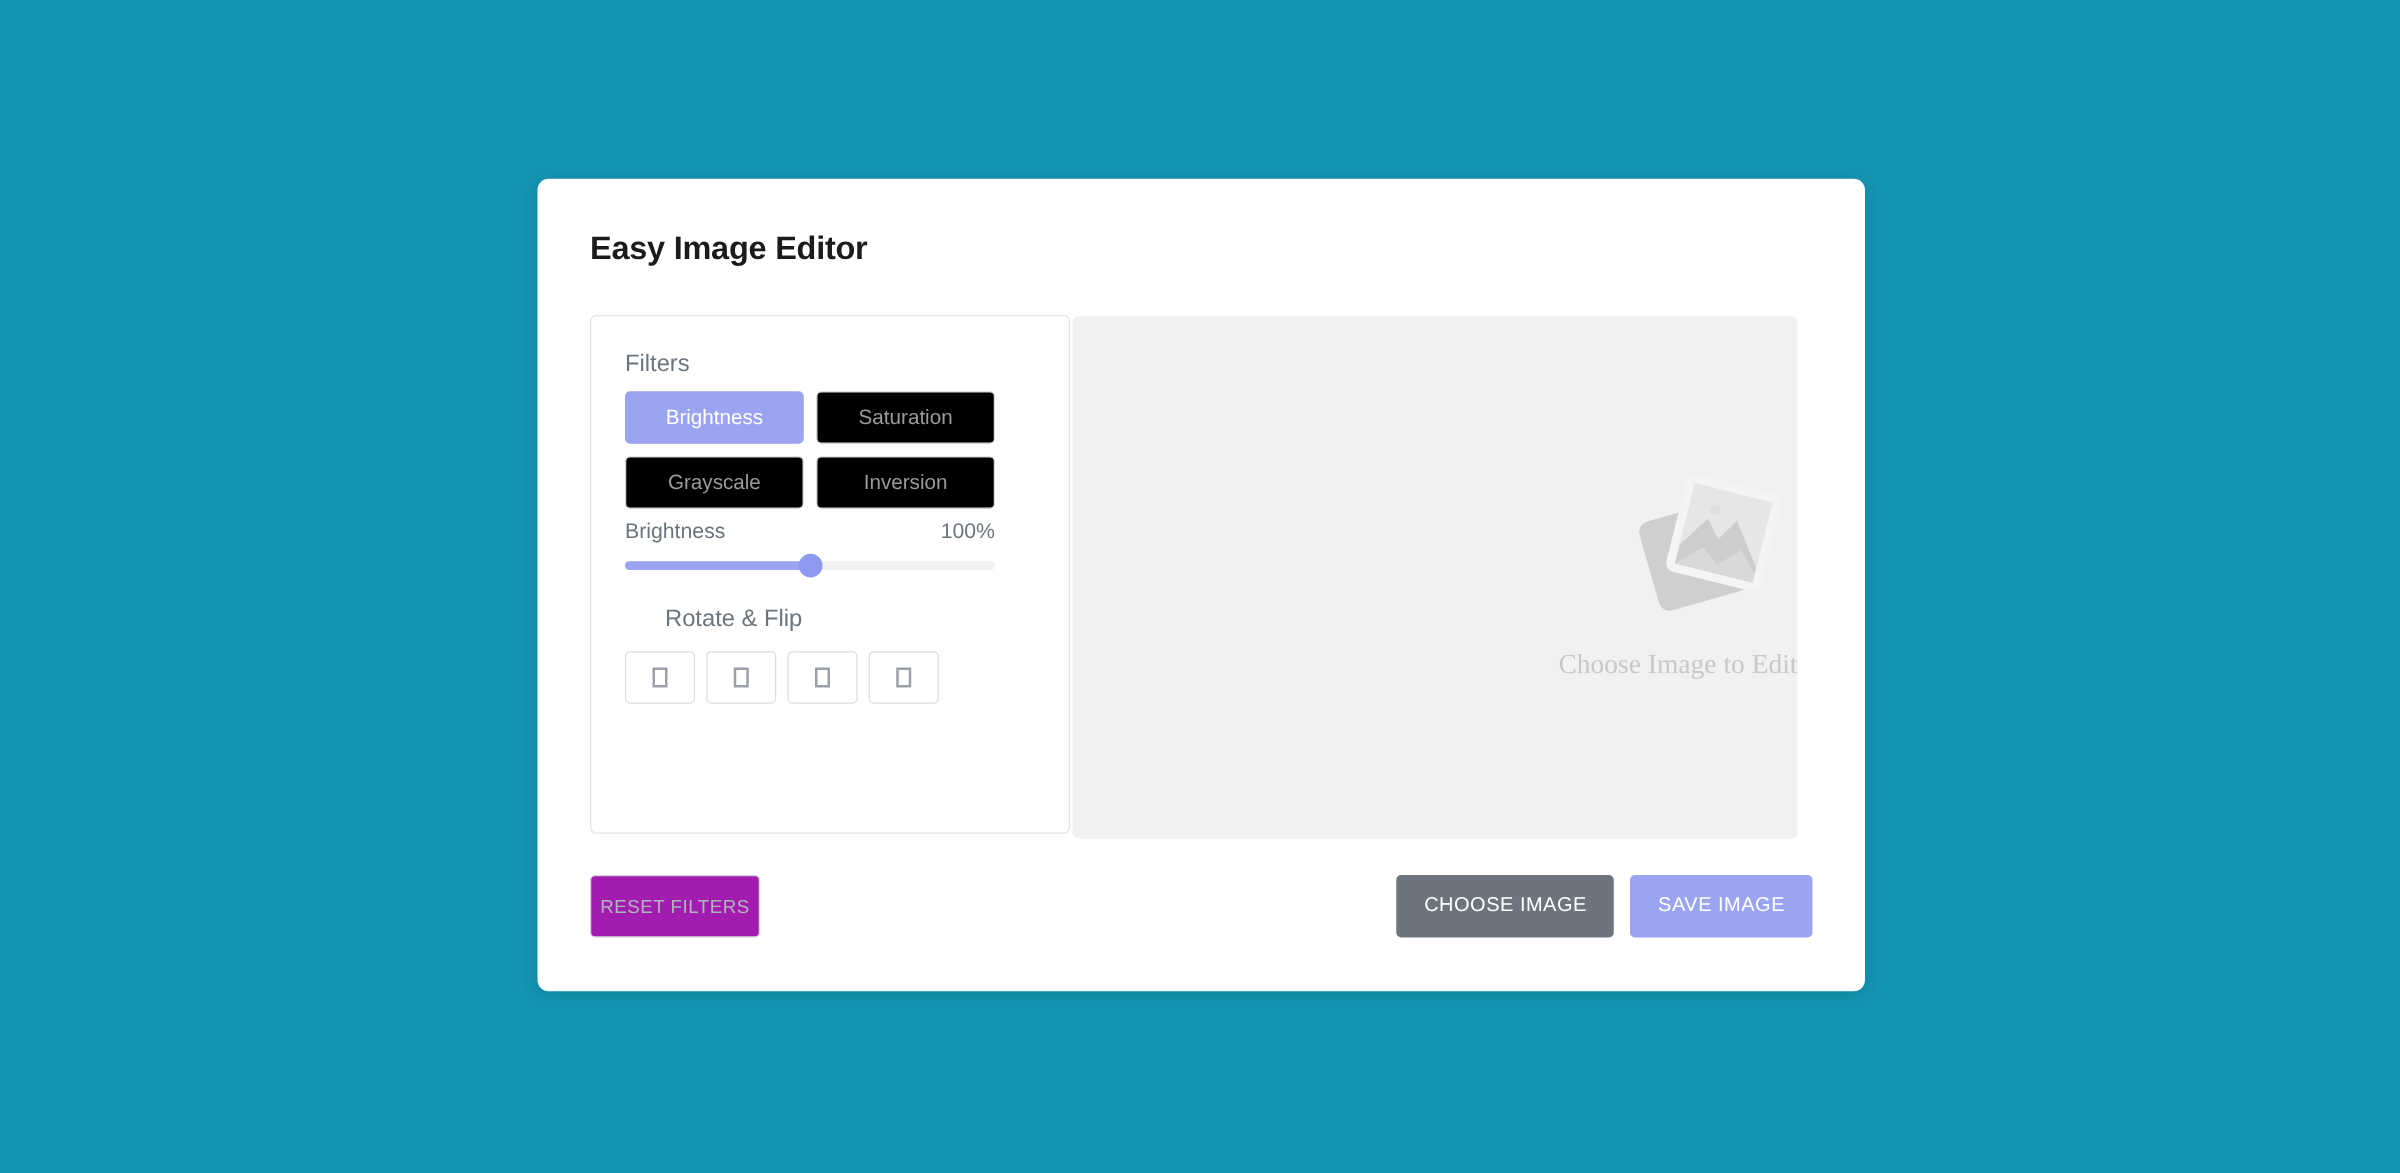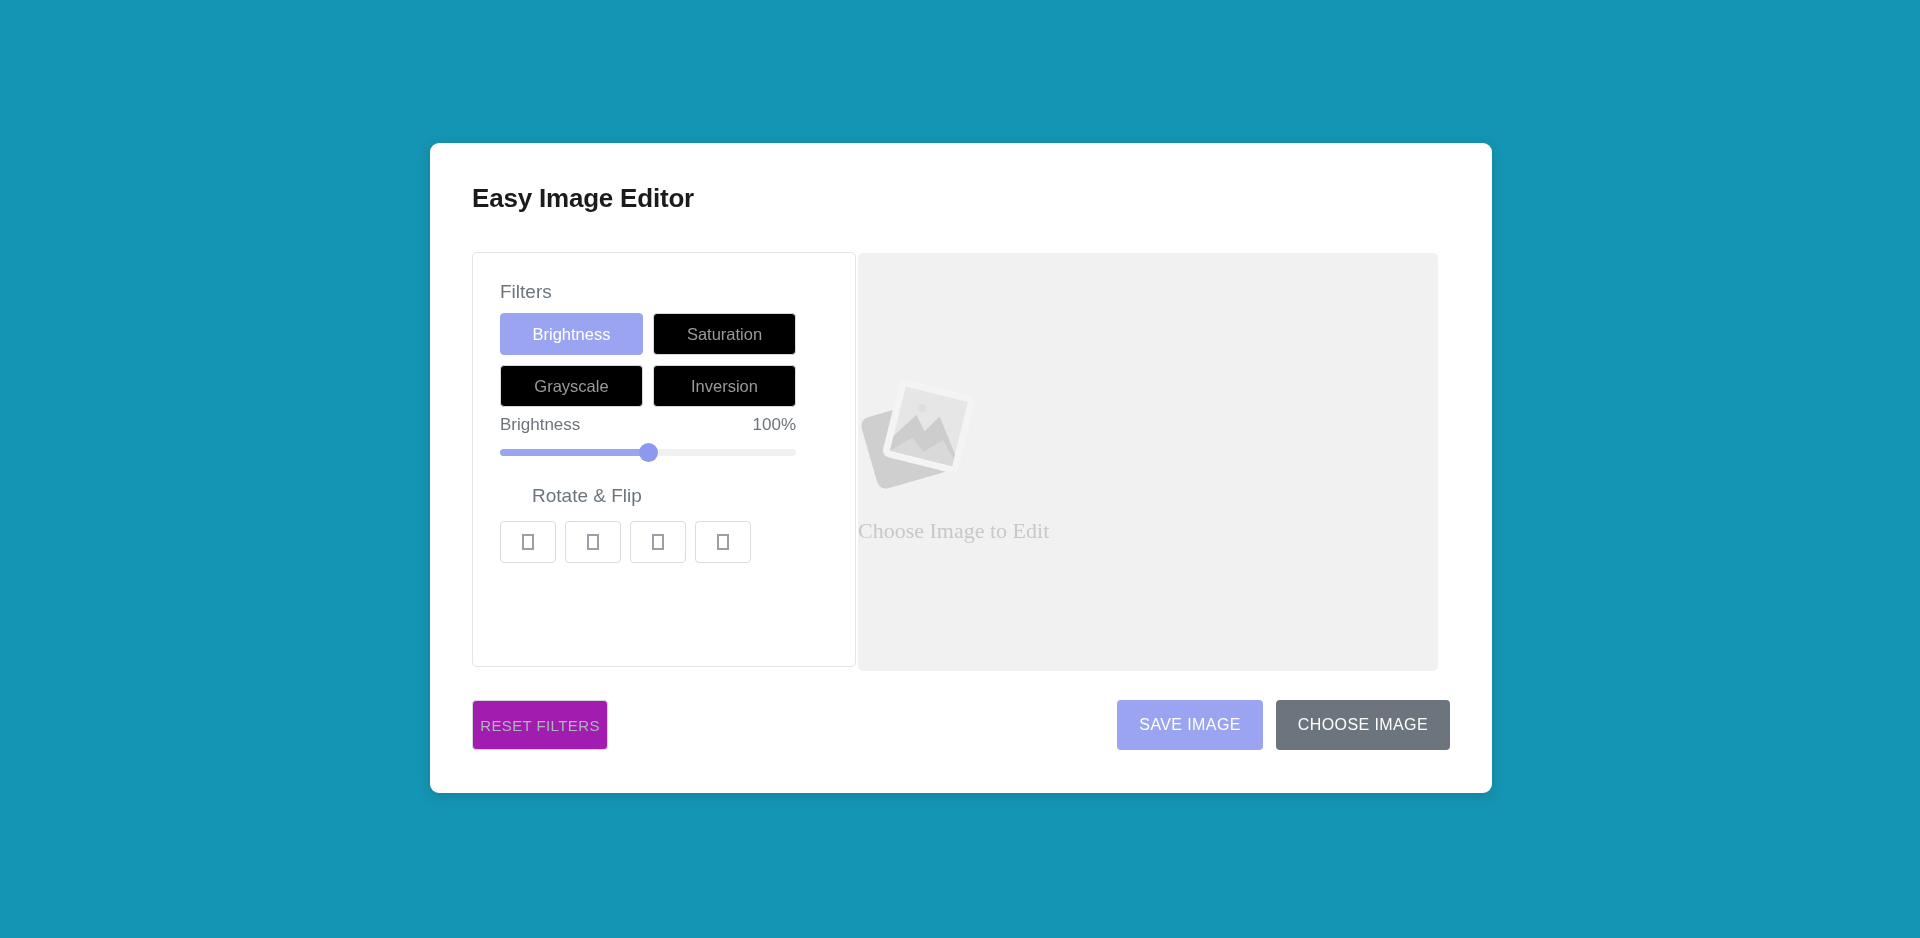--- a/index.html
+++ b/index.html
@@ -122,21 +122,21 @@
   }
 
   
   #preview-panel {
     position:absolute;
     left:428px; top:110px;
     width:580px; height:418px;
     background:#f1f1f1;
     border-radius:5px;
     display:flex; flex-direction:column;
-    align-items:flex-start; justify-content:center;
+    align-items:flex-end; justify-content:center;
   }
   #placeholder-icon { width:130px; height:118px; position:relative; top:-6px; }
   #placeholder-text {
     margin-top:20px;
     font-family:"Liberation Serif", serif;
     font-size:22px;
     color:#c8c8c8;
   }
 
   
@@ -232,18 +232,18 @@
           <path d="M39 85 L58 67 L72 78 L88 62 L103 78 L103 85 Z" fill="#d9d9d9"></path>
           <circle cx="60" cy="36" r="4" fill="#dedede"></circle>
         </g>
       </svg>
       <div id="placeholder-text">Choose Image to Edit</div>
     </div>
 
     <button id="reset-filters-button">RESET FILTERS</button>
 
     <div id="action-buttons">
+      <button class="action-btn" id="choose-image-button">CHOOSE IMAGE</button>
       <button class="action-btn" id="save-image-button">SAVE IMAGE</button>
-      <button class="action-btn" id="choose-image-button">CHOOSE IMAGE</button>
     </div>
 
   </div>
 </div>
 
 </body></html>

